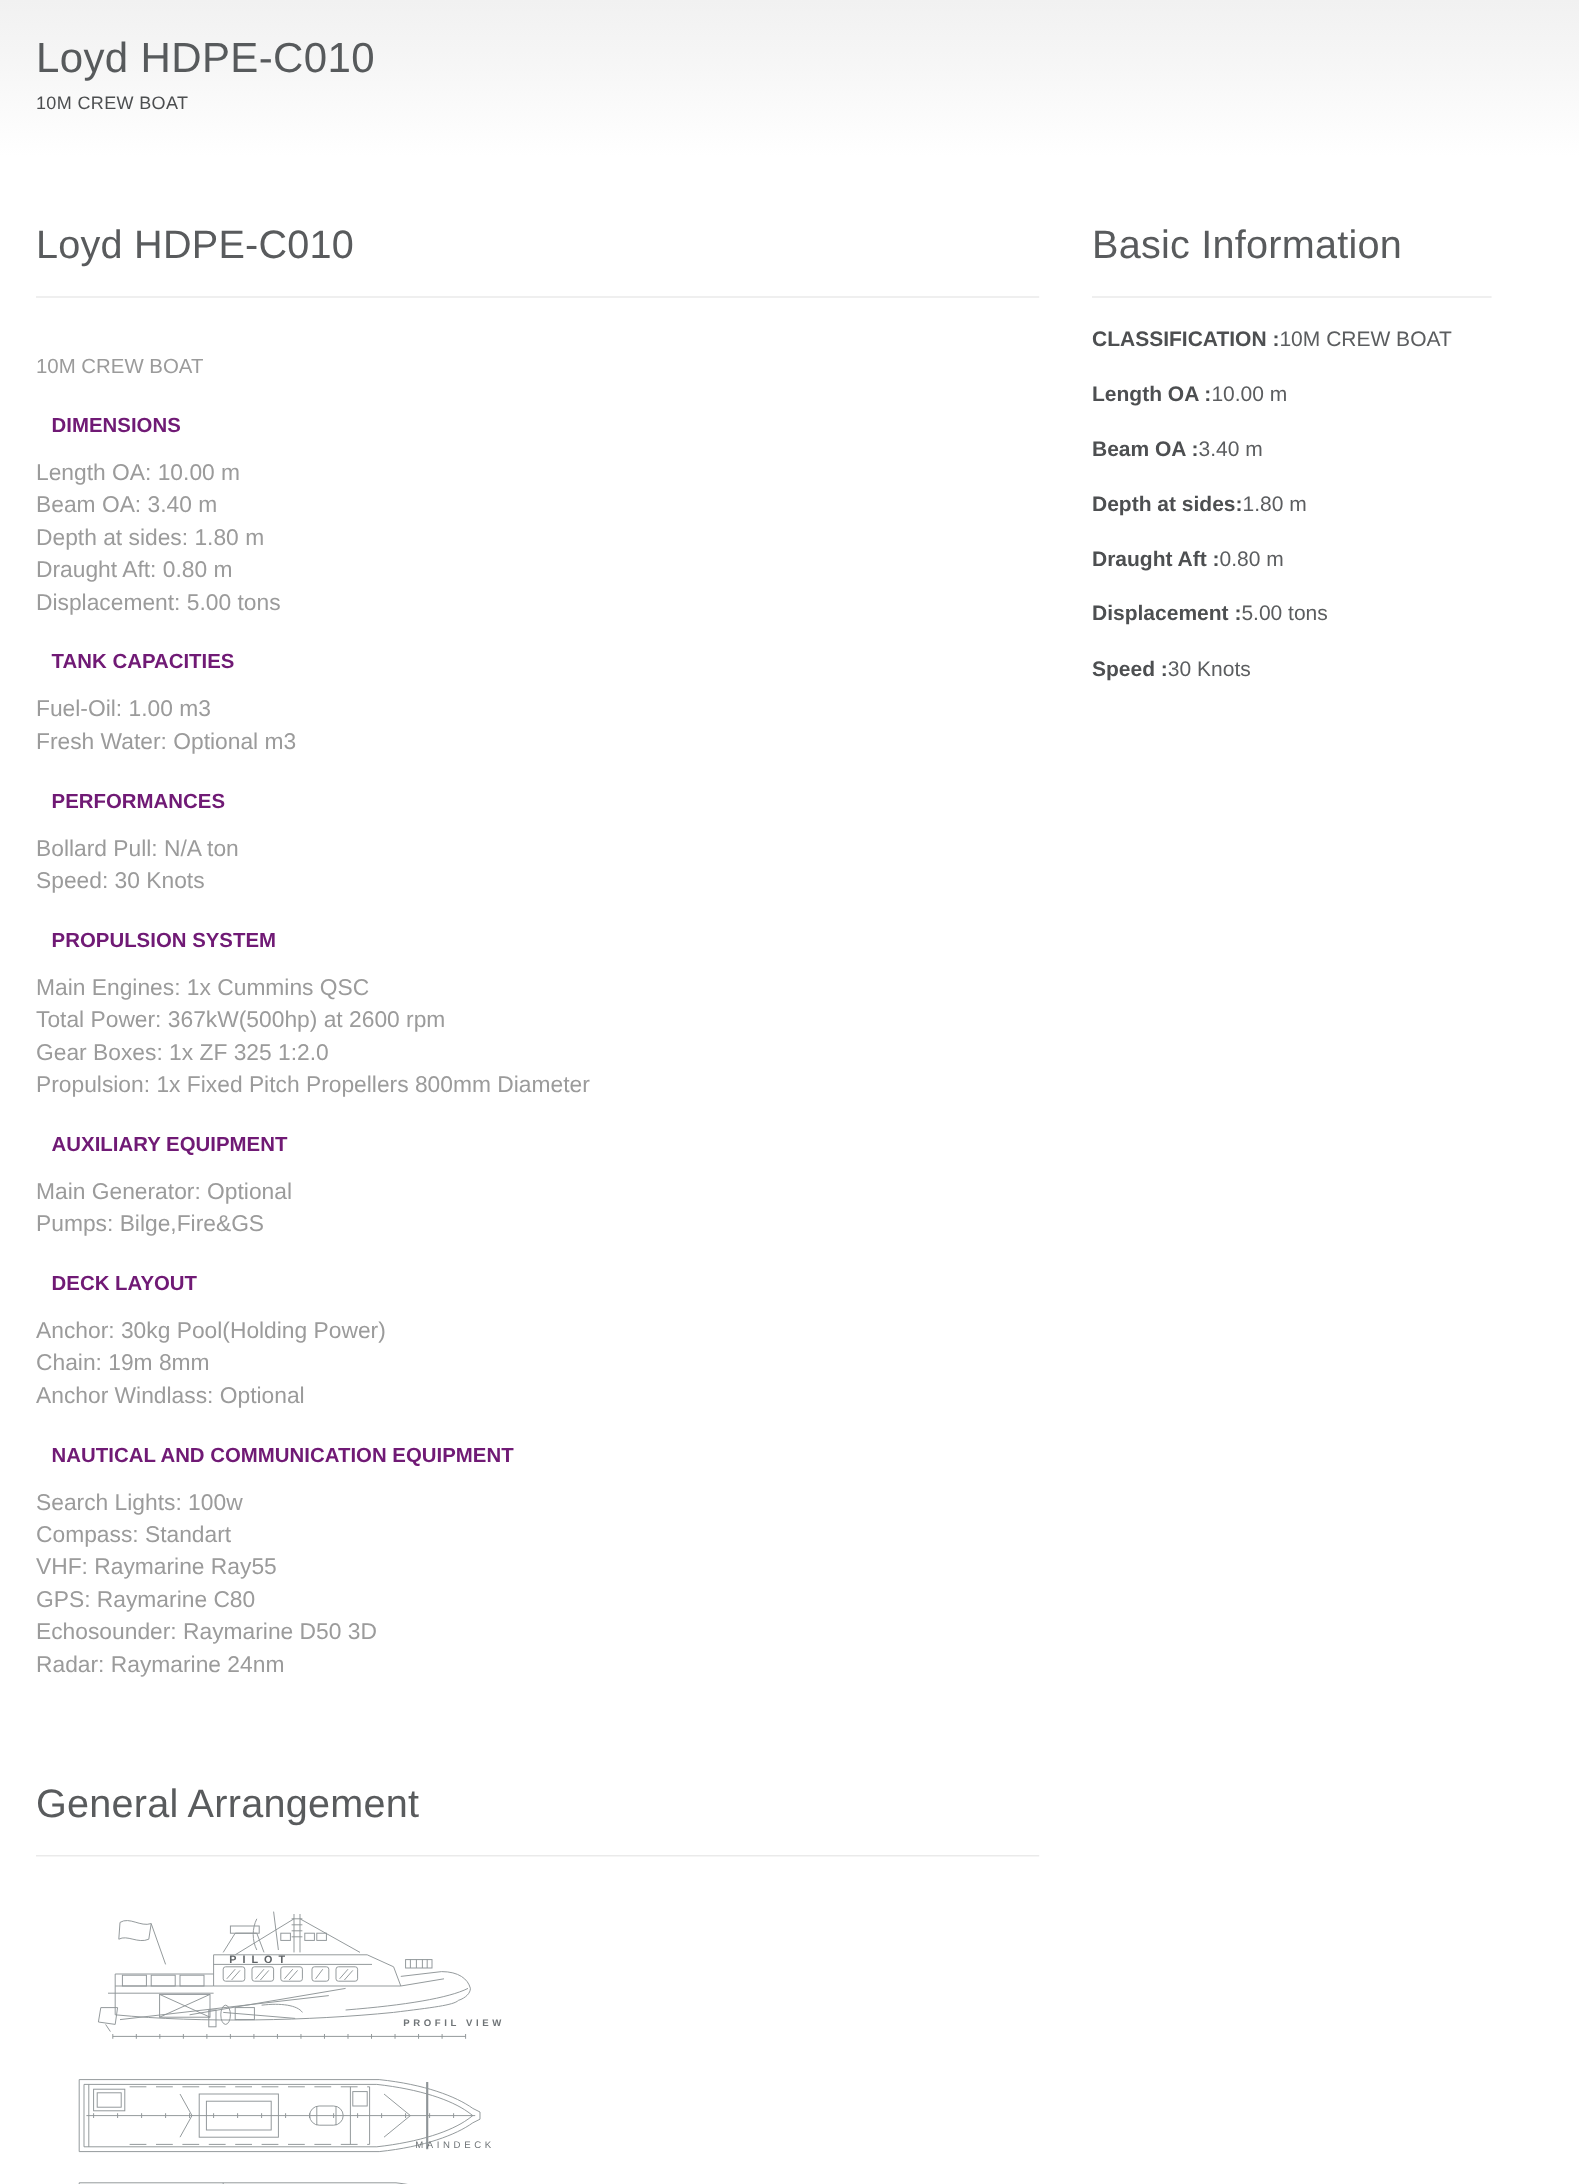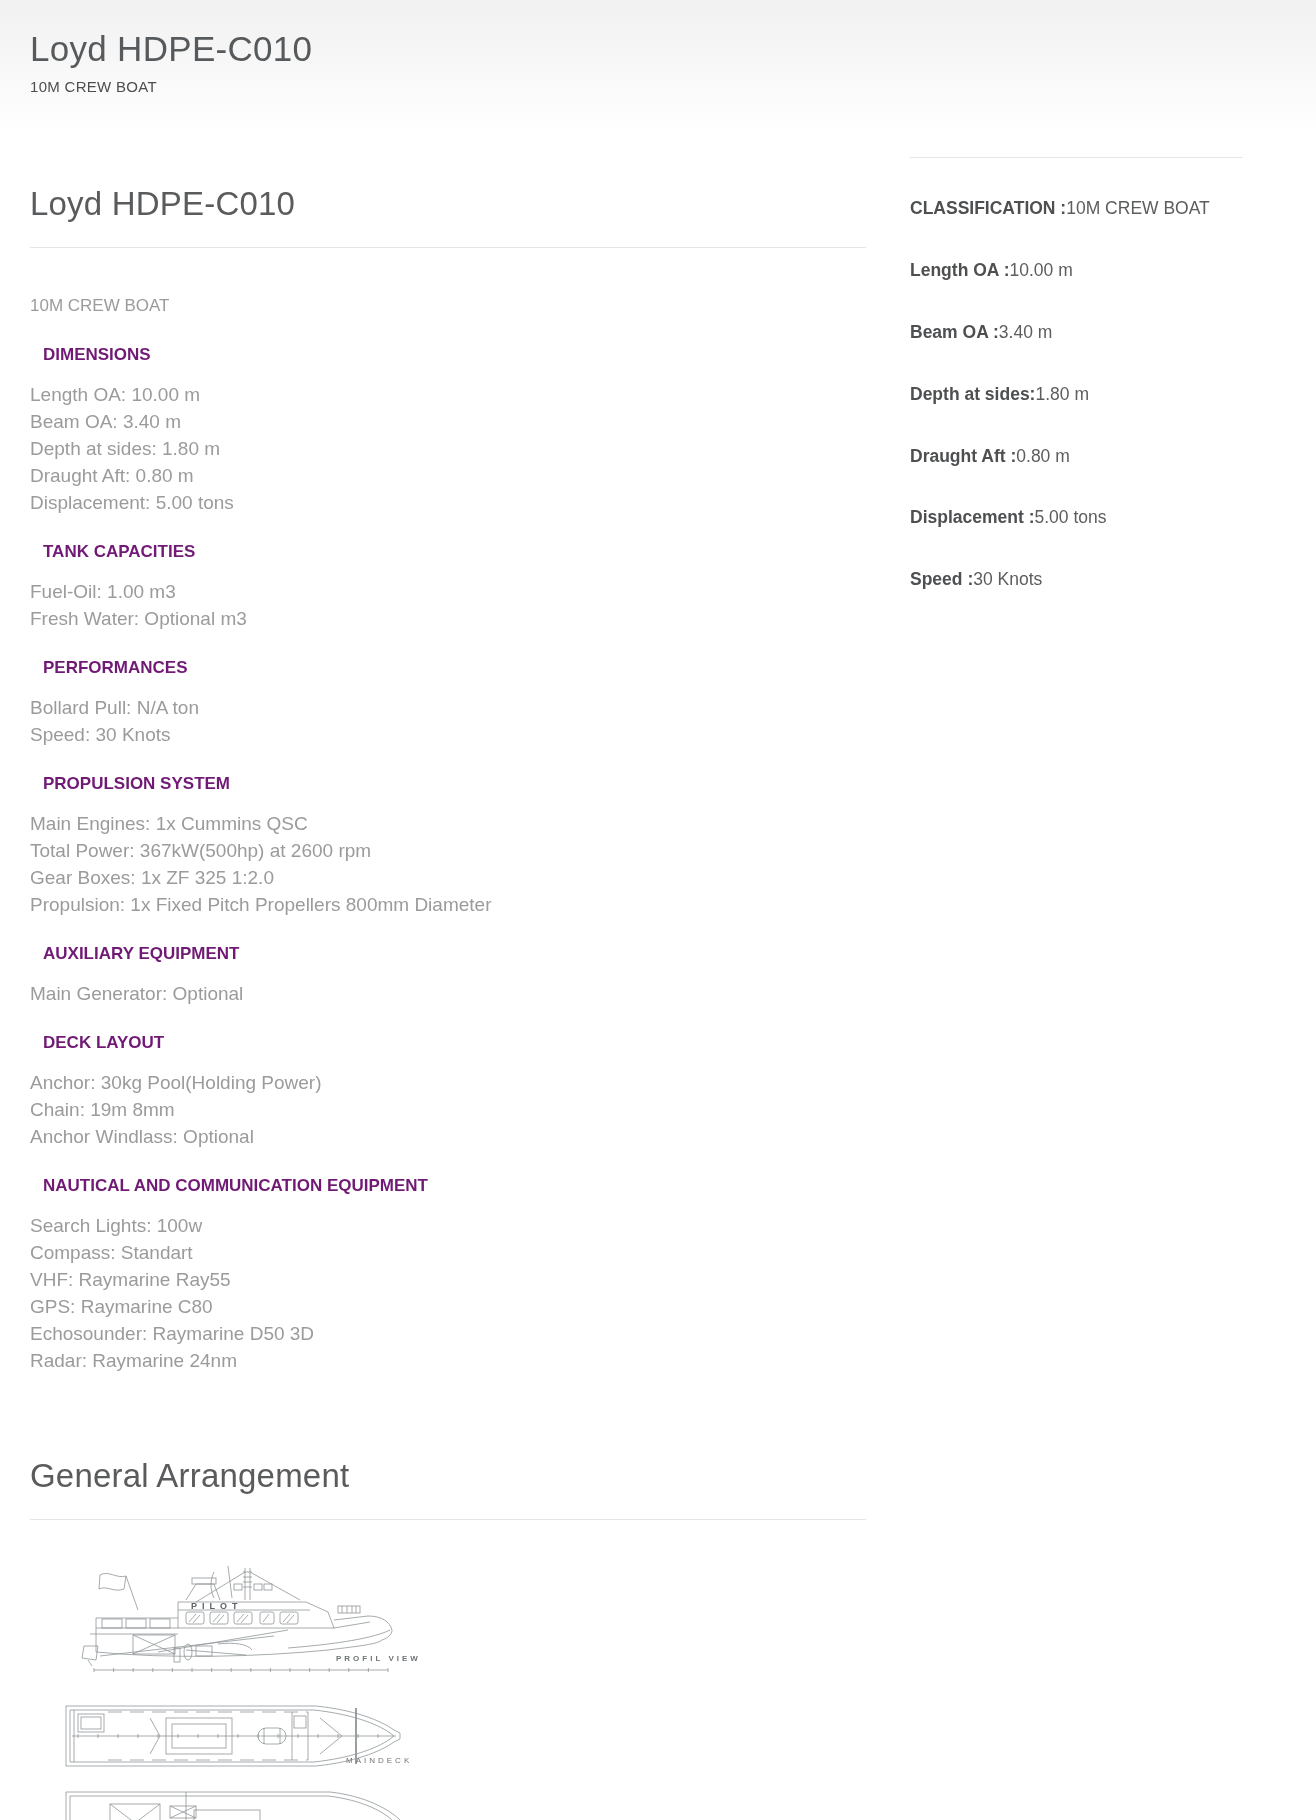--- a/index.html
+++ b/index.html
@@ -35,21 +35,21 @@
   .rule{border:none;border-top:1px solid #e5e5e5;margin:27px 0 0 0;height:0;}
   
   .tagline{margin-top:44px;font-size:17px;color:#9b9b9b;line-height:27px;}
   .spec-section{margin-top:22px;}
   .spec-section h3{
     margin:13px;font-size:17px;font-weight:bold;color:#701a75;line-height:27px;
   }
   .spec-line{margin:0;font-size:19px;color:#9b9b9b;line-height:27px;}
   
   .info-rows{margin-top:20px;}
-  .info-row{margin-top:40px;font-size:17.5px;line-height:1.25;color:#5b5d5f;}
+  .info-row{margin-top:24px;font-size:17.5px;line-height:1.25;color:#5b5d5f;}
   .info-row b{color:#4d4f51;font-weight:bold;}
   
   .ga-wrap{position:relative;width:380px;height:316px;margin:40px 0 0 8px;}
   .ga-wrap svg{position:absolute;left:0;top:0;}
   .draw-label{
     position:absolute;font-size:8px;color:#6f7477;letter-spacing:3px;
     font-family:"Liberation Sans",sans-serif;white-space:nowrap;
   }
   .lbl-profile{left:298px;top:94px;font-weight:bold;}
   .lbl-maindeck{left:308px;top:196px;}
@@ -93,20 +93,21 @@
         <div class="spec-section">
           <h3>PROPULSION SYSTEM</h3>
           <p class="spec-line">Main Engines: 1x Cummins QSC</p>
           <p class="spec-line">Total Power: 367kW(500hp) at 2600 rpm</p>
           <p class="spec-line">Gear Boxes: 1x ZF 325 1:2.0</p>
           <p class="spec-line">Propulsion: 1x Fixed Pitch Propellers 800mm Diameter</p>
         </div>
         <div class="spec-section">
           <h3>AUXILIARY EQUIPMENT</h3>
           <p class="spec-line">Main Generator: Optional</p>
+          <p class="spec-line">Pumps: Bilge,Fire&amp;GS</p>
         </div>
         <div class="spec-section">
           <h3>DECK LAYOUT</h3>
           <p class="spec-line">Anchor: 30kg Pool(Holding Power)</p>
           <p class="spec-line">Chain: 19m 8mm</p>
           <p class="spec-line">Anchor Windlass: Optional</p>
         </div>
         <div class="spec-section">
           <h3>NAUTICAL AND COMMUNICATION EQUIPMENT</h3>
           <p class="spec-line">Search Lights: 100w</p>
@@ -314,20 +315,21 @@
       </svg>
 
       <span class="draw-label lbl-profile">PROFIL  VIEW</span>
       <span class="draw-label lbl-maindeck">MAINDECK</span>
       <span class="draw-label lbl-below">BELOW  MAINDECK</span>
       <span class="draw-label lbl-pilot">PILOT</span>
     </div>
   </div>
 
   <aside class="sidebar">
+    <h2 class="sec-title">Basic Information</h2>
     <hr class="rule">
     <div class="info-rows">
         <div class="info-row"><b>CLASSIFICATION :</b><span>10M CREW BOAT</span></div>
         <div class="info-row"><b>Length OA :</b><span>10.00 m</span></div>
         <div class="info-row"><b>Beam OA :</b><span>3.40 m</span></div>
         <div class="info-row"><b>Depth at sides:</b><span>1.80 m</span></div>
         <div class="info-row"><b>Draught Aft :</b><span>0.80 m</span></div>
         <div class="info-row"><b>Displacement :</b><span>5.00 tons</span></div>
         <div class="info-row"><b>Speed :</b><span>30 Knots</span></div>
       </div>

